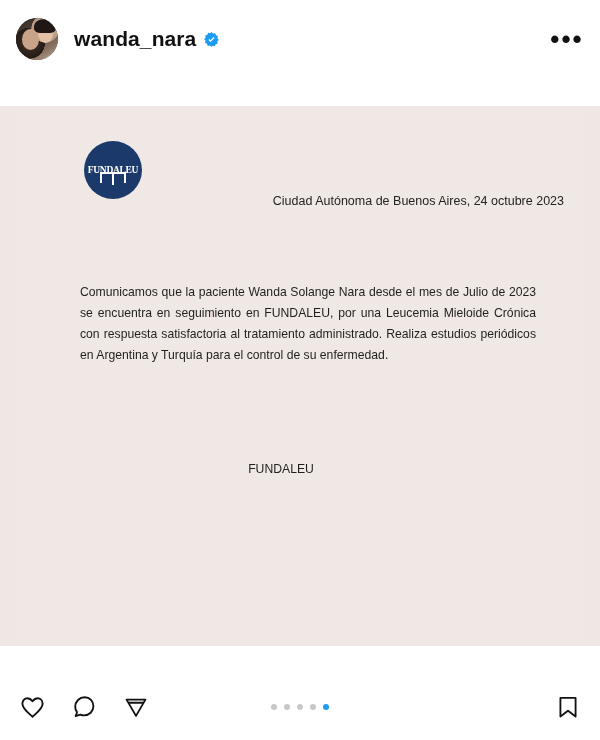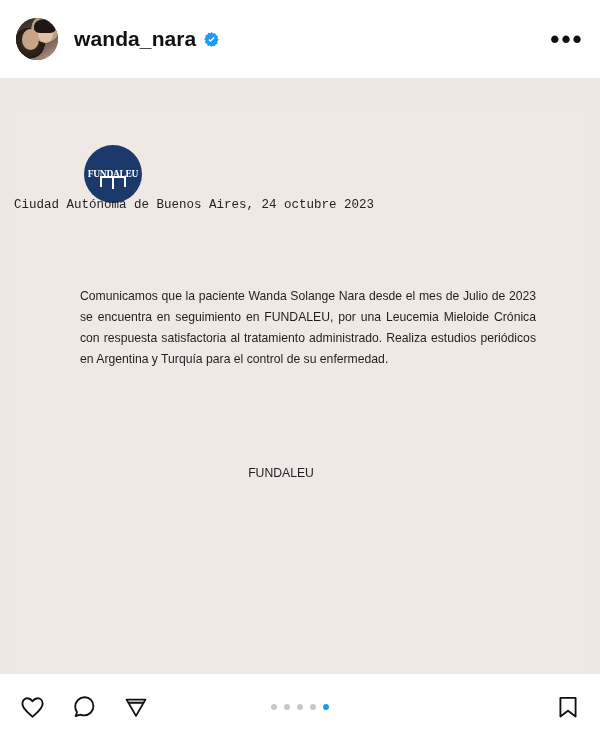--- a/index.html
+++ b/index.html
@@ -9,20 +9,21 @@
     background: #ffffff;
     font-family: "Liberation Sans", sans-serif;
     overflow: hidden;
   }
   .post {
     width: 600px;
     height: 740px;
     display: flex;
     flex-direction: column;
     background: #ffffff;
+    gap: 28px;
   }
 
   
   .post-header {
     height: 78px;
     display: flex;
     align-items: center;
     padding: 0 16px 0 14px;
     flex: 0 0 auto;
   }
@@ -114,21 +115,20 @@
     background: #efe7e3;
     overflow: hidden;
   }
   .media-inner {
     position: absolute;
     left: 14px;
     right: 14px;
     top: 0;
     bottom: 0;
     background: #f0e8e4;
-    margin-top: 32px;
   }
   .doc {
     position: absolute;
     inset: 0;
     padding: 0;
   }
   .logo {
     position: absolute;
     left: 70px;
     top: 35px;
@@ -169,24 +169,23 @@
     width: 2px;
     height: 11px;
     background: #ffffff;
     transform: translateX(-50%);
   }
   .doc-place {
     position: absolute;
     left: 0;
     right: 22px;
     top: 88px;
-    text-align: left;
+    text-align: right;
     font-size: 12.5px;
     color: #232323;
-    font-family: Liberation Mono, monospace;
   }
   .doc-body {
     position: absolute;
     left: 66px;
     right: 50px;
     top: 176px;
     font-size: 12.2px;
     line-height: 21px;
     color: #1f1f1f;
     text-align: justify;

